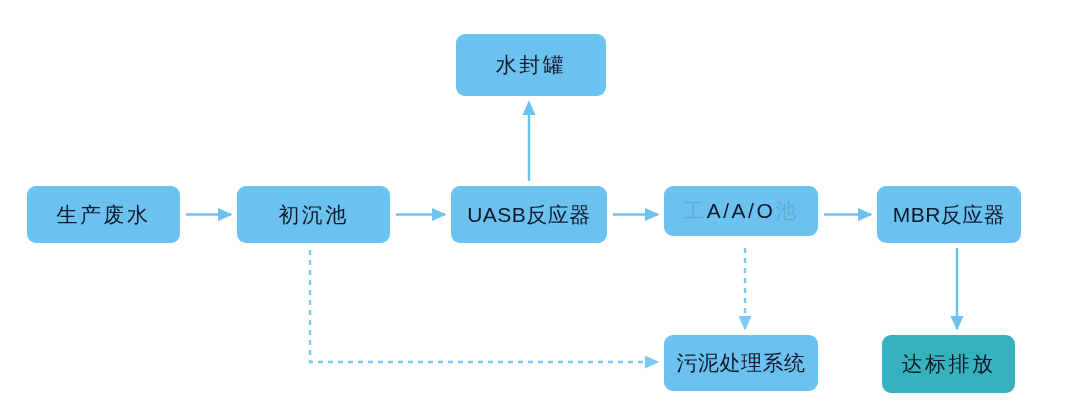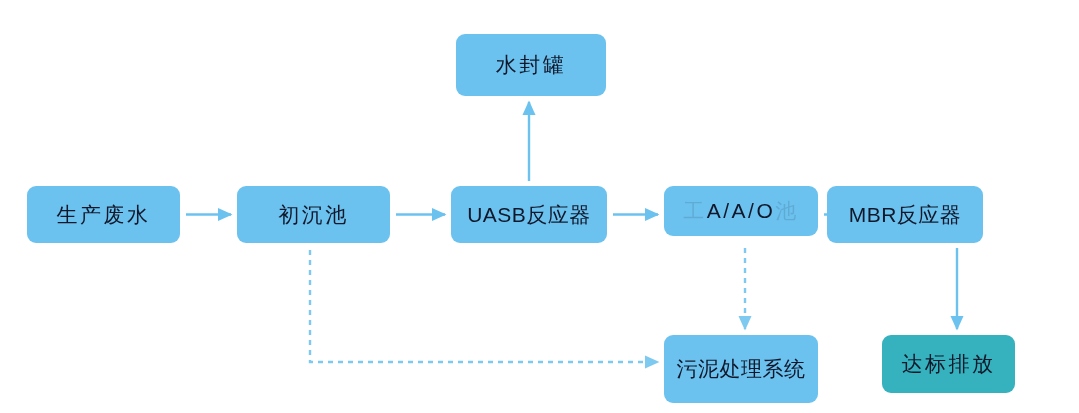--- a/index.html
+++ b/index.html
@@ -89,25 +89,25 @@
   <div class="node blue" style="left:451px; top:186px; width:156px; height:57px; letter-spacing:0.5px;">
     <span class="lbl">UASB反应器</span>
   </div>
 
   <div class="node blue" style="left:664px; top:186px; width:154px; height:50px;">
     <span class="lbl ghost">工</span>
     <span class="lbl">A/A/O</span>
     <span class="lbl ghost">池</span>
   </div>
 
-  <div class="node blue" style="left:827px; top:186px; width:156px; height:57px; letter-spacing:0.5px;">
+  <div class="node blue" style="left:877px; top:186px; width:144px; height:57px; letter-spacing:0.5px;">
     <span class="lbl">MBR反应器</span>
   </div>
 
-  <div class="node blue" style="left:664px; top:335px; width:154px; height:68px; letter-spacing:0.5px;">
+  <div class="node blue" style="left:664px; top:335px; width:154px; height:56px; letter-spacing:0.5px;">
     <span class="lbl">污泥处理系统</span>
   </div>
 
   <div class="node teal" style="left:882px; top:335px; width:133px; height:58px;">
     <span class="lbl">达标排放</span>
   </div>
 
 </div>
 
 </body></html>

